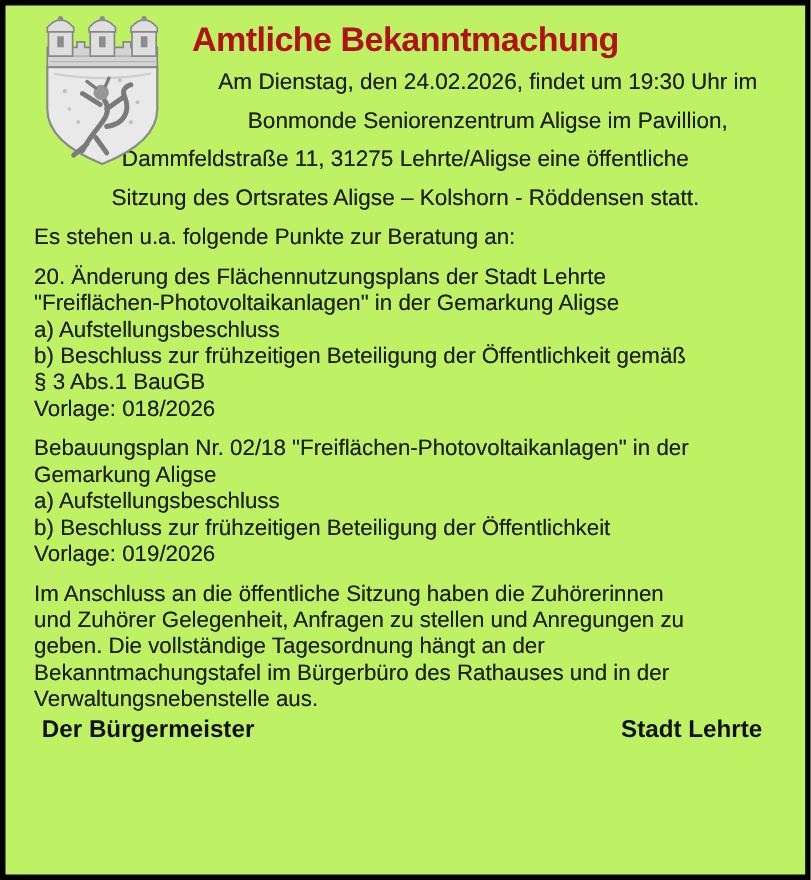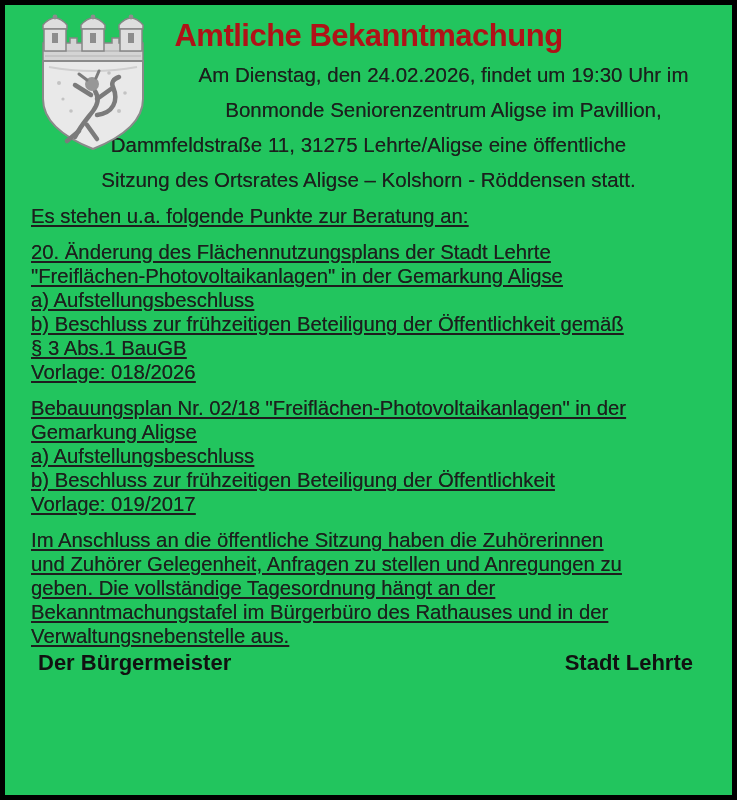--- a/index.html
+++ b/index.html
@@ -6,21 +6,21 @@
     margin: 0;
     padding: 0;
     background: #ffffff;
     font-family: "Liberation Sans", "DejaVu Sans", sans-serif;
   }
   .notice {
     box-sizing: border-box;
     width: 737px;
     height: 800px;
     border: 5px solid #000000;
-    background: #22c55e;
+    background: #bef264;
     position: relative;
     overflow: hidden;
     color: #1e1e1e;
   }
   .main {
     padding: 0 21px;
   }
   
   .header { padding-top: 13px; }
   .title {
@@ -58,21 +58,20 @@
     clear: none;
     margin-top: 7px;
     padding-left: 5px;
   }
   .para {
     font-size: 20.3px;
     line-height: 24px;
     margin: 0 0 12px 0;
     white-space: pre-line;
     text-shadow: 0 0 0.4px rgba(0,0,0,0.55);
-    text-decoration: underline;
   }
   .para:last-child { margin-bottom: 0; }
   
   .footer {
     display: flex;
     justify-content: space-between;
     align-items: baseline;
     font-weight: 700;
     font-size: 22px;
     line-height: 26px;
@@ -148,21 +147,21 @@
       <div class="para">20. Änderung des Flächennutzungsplans der Stadt Lehrte
 "Freiflächen-Photovoltaikanlagen" in der Gemarkung Aligse
 a) Aufstellungsbeschluss
 b) Beschluss zur frühzeitigen Beteiligung der Öffentlichkeit gemäß
 § 3 Abs.1 BauGB
 Vorlage: 018/2026</div>
       <div class="para">Bebauungsplan Nr. 02/18 "Freiflächen-Photovoltaikanlagen" in der
 Gemarkung Aligse
 a) Aufstellungsbeschluss
 b) Beschluss zur frühzeitigen Beteiligung der Öffentlichkeit
-Vorlage: 019/2017</div>
+Vorlage: 019/2026</div>
       <div class="para">Im Anschluss an die öffentliche Sitzung haben die Zuhörerinnen
 und Zuhörer Gelegenheit, Anfragen zu stellen und Anregungen zu
 geben. Die vollständige Tagesordnung hängt an der
 Bekanntmachungstafel im Bürgerbüro des Rathauses und in der
 Verwaltungsnebenstelle aus.</div>
     </div>
 
     <div class="footer">
       <span>Der Bürgermeister</span>
       <span>Stadt Lehrte</span>

